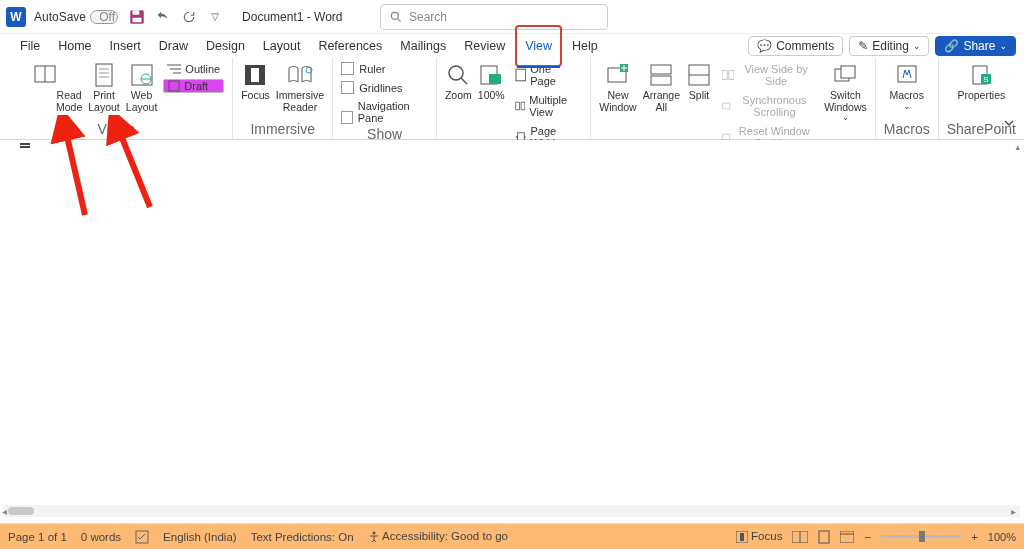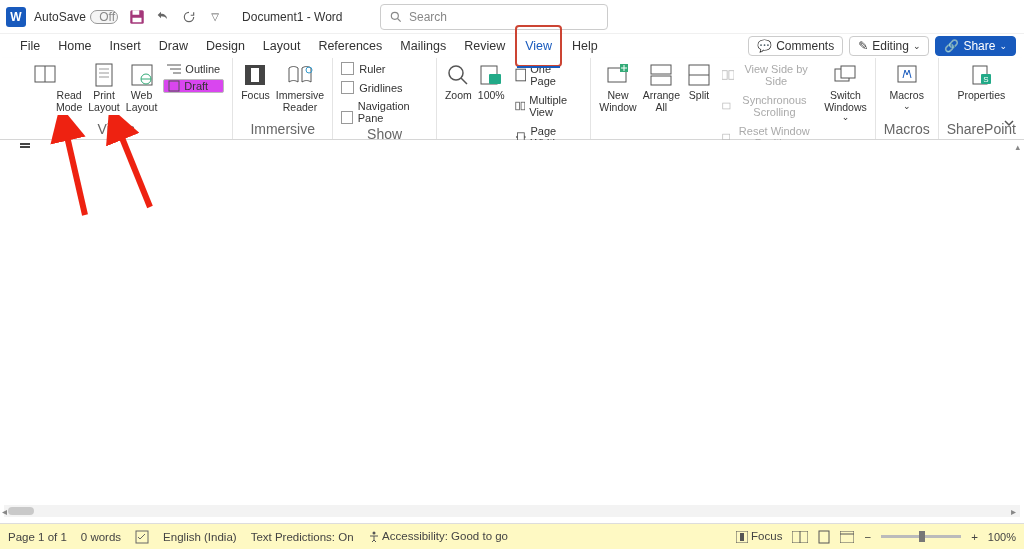--- a/index.html
+++ b/index.html
@@ -47,21 +47,21 @@
 
 .doc-area { position: absolute; left: 0; right: 0; top: 140px; bottom: 30px; background: #fff; }
 .doc-cursor { position: absolute; left: 20px; top: 6px; width: 10px; height: 2px; background: #444; box-shadow: 0 -3px 0 #444; }
 .hscroll { position: absolute; left: 4px; right: 4px; bottom: 2px; height: 12px; background: #f3f3f3; display: flex; align-items: center; }
 .hscroll .thumb { width: 26px; height: 8px; background: #c9c9c9; border-radius: 4px; margin-left: 4px; }
 .hscroll .arrow { position:absolute; right:4px; font-size:10px; color:#888;}
 .hscroll .arrowL { position:absolute; left:-2px; font-size:10px; color:#888;}
 .vscroll-ind { position:absolute; right:4px; top:2px; font-size:9px; color:#888;}
 
 
-.status { position: absolute; left: 0; right: 0; bottom: 0; height: 26px; background: #fef9c3; border-top: 1px solid #ddd; display: flex; align-items: center; font-size: 11.5px; color: #444; padding: 0 8px; gap: 14px; }
+.status { position: absolute; left: 0; right: 0; bottom: 0; height: 26px; background: #fdba74; border-top: 1px solid #ddd; display: flex; align-items: center; font-size: 11.5px; color: #444; padding: 0 8px; gap: 14px; }
 .status-right { position: absolute; right: 8px; display: flex; align-items: center; gap: 10px; }
 .zoom-slider { width: 80px; height: 3px; background: #bbb; position: relative; }
 .zoom-slider::after { content:""; position:absolute; left:38px; top:-4px; width:6px; height:11px; background:#777;}
 .zoom-pct { font-size: 11px; }
 
 
 .red-arrow { position: absolute; pointer-events: none; }
 
 svg { display: block; }
 </style>

